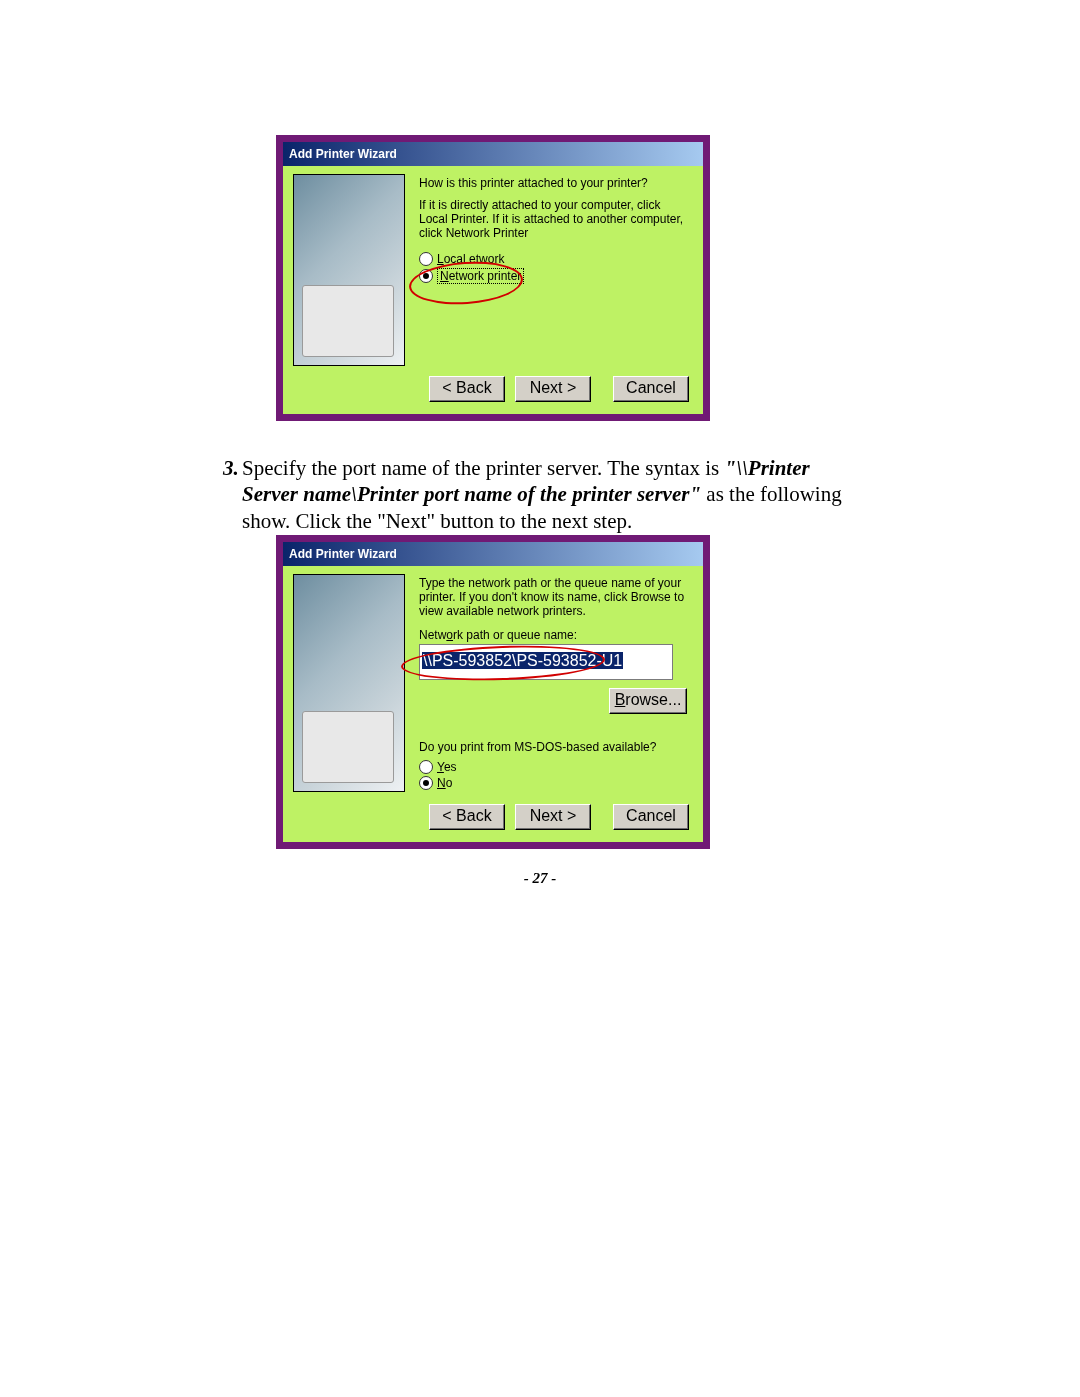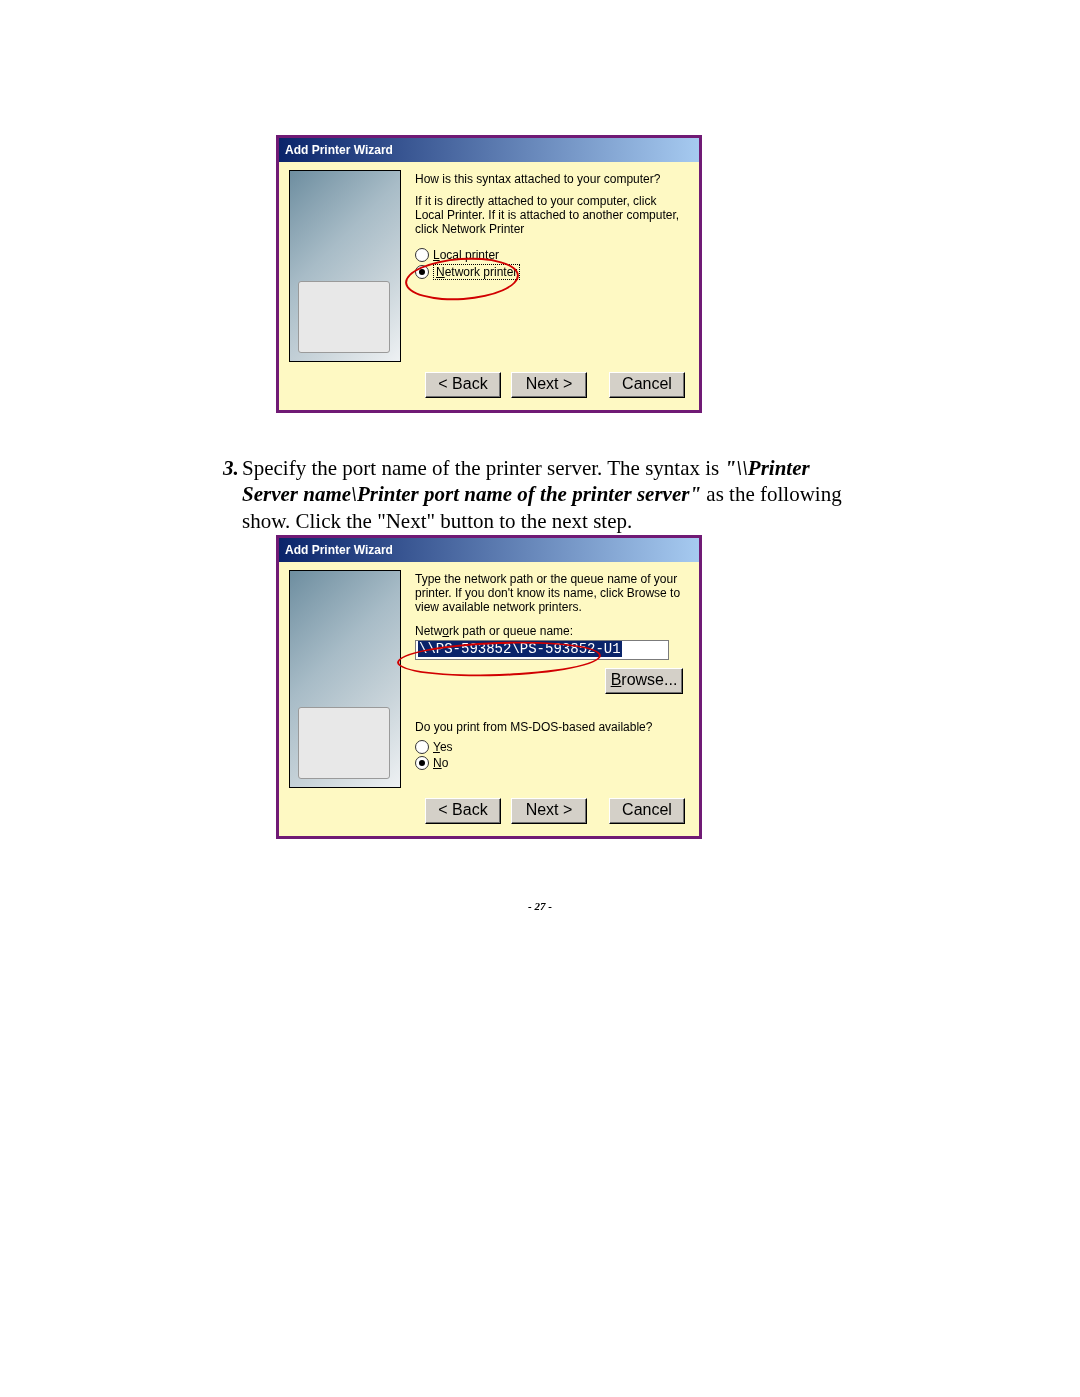--- a/index.html
+++ b/index.html
@@ -12,22 +12,22 @@
     position: relative;
     color: #000;
   }
   .page {
     position: relative;
     width: 1080px;
     height: 1397px;
   }
   .dialog {
     position: absolute;
-    background: #fef9c3;
-    border: 3px solid #701a75;
+    background: #bef264;
+    border: 7px solid #701a75;
     font-family: Tahoma, Arial, sans-serif;
     font-size: 12px;
   }
   .titlebar {
     height: 20px;
     background: linear-gradient(to right, #0a246a, #a6caf0);
     color: #fff;
     font-weight: bold;
     padding: 2px 6px;
     font-size: 12px;
@@ -111,23 +111,23 @@
     font-size: 16px;
     text-align: center;
     line-height: 22px;
     cursor: pointer;
   }
   .text-field {
     width: 248px;
     height: 18px;
     background: #fff;
     border: 1px solid #7b7b7b;
-    font-family: Liberation Mono, monospace;
-    font-size: 14px;
-    padding: 0 2px;
+    font-family: Liberation Sans, sans-serif;
+    font-size: 16px;
+    padding: 8px 2px;
     line-height: 16px;
   }
   .text-field .sel {
     background: #0a246a;
     color: #fff;
     padding: 0 1px;
   }
   .underline-accel { text-decoration: underline; }
   .step-block {
     position: absolute;
@@ -143,46 +143,46 @@
     left: -1px;
     top: 0;
     font-style: italic;
     font-weight: bold;
   }
   .step-text { margin-left: 18px; }
   .bi { font-style: italic; font-weight: bold; }
   .pagenum {
     position: absolute;
     left: 0; right: 0;
-    top: 900px;
+    top: 870px;
     text-align: center;
     font-style: italic;
     font-weight: bold;
-    font-size: 11px;
+    font-size: 15px;
   }
 </style>
 </head>
 <body>
 
 <div class="page">
 
   <div class="dialog" style="left:276px; top:135px; width:420px;">
     <div class="titlebar">
       <span>Add Printer Wizard</span>
     </div>
     <div class="dialog-body" style="position:relative;">
       <div class="side-img"></div>
       <div class="content-col">
-        <div style="margin-bottom:8px;">How is this syntax attached to your computer?</div>
+        <div style="margin-bottom:8px;">How is this printer attached to your printer?</div>
         <div style="margin-bottom:12px;">If it is directly attached to your computer, click Local Printer. If it is attached to another computer, click Network Printer</div>
 
         <div class="radio-row">
           <span class="radio"></span>
           <span>
-            <span class="underline-accel">L</span><span>ocal printer</span>
+            <span class="underline-accel">L</span><span>ocal etwork</span>
           </span>
         </div>
         <div class="radio-row">
           <span class="radio checked"></span>
           <span class="dotted-box">
             <span class="underline-accel">N</span>etwork printer
           </span>
         </div>
       </div>
 

